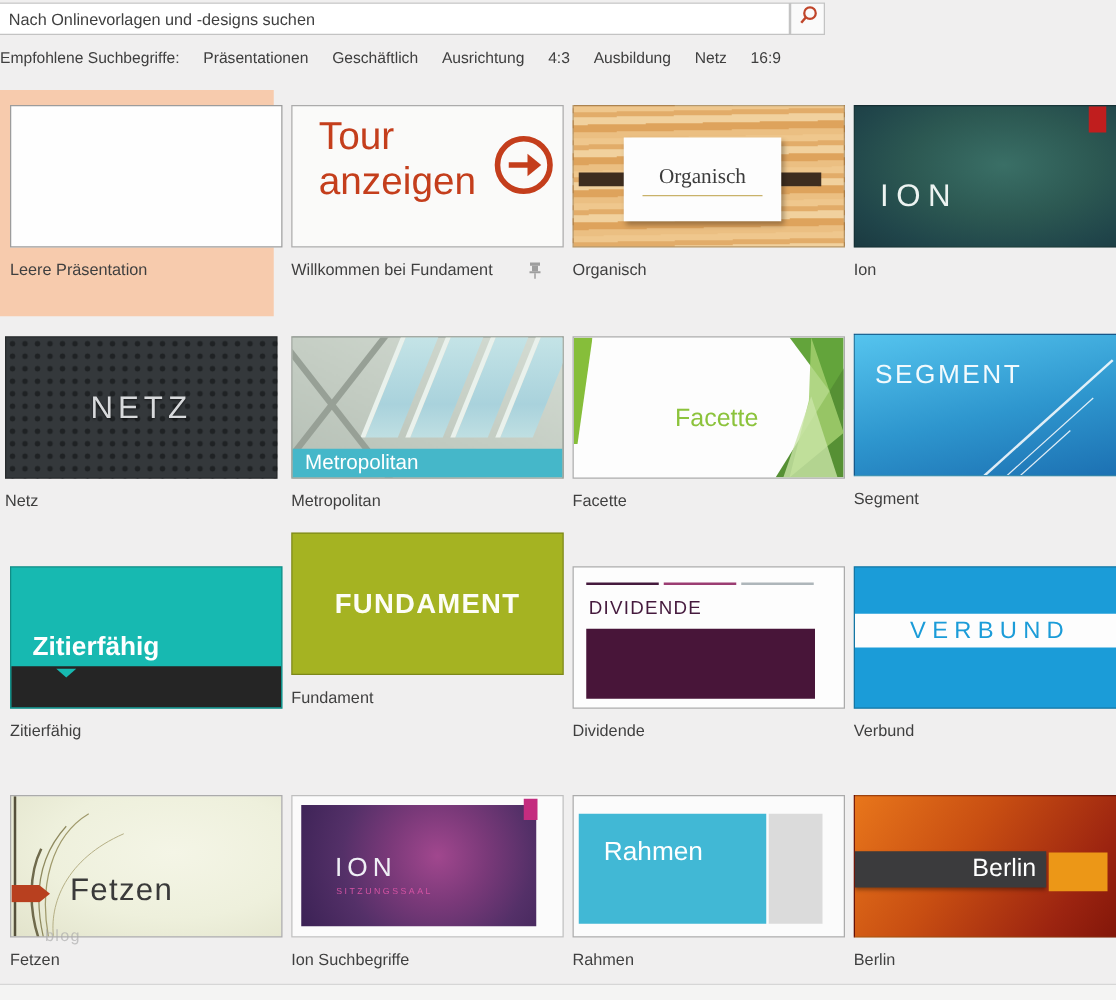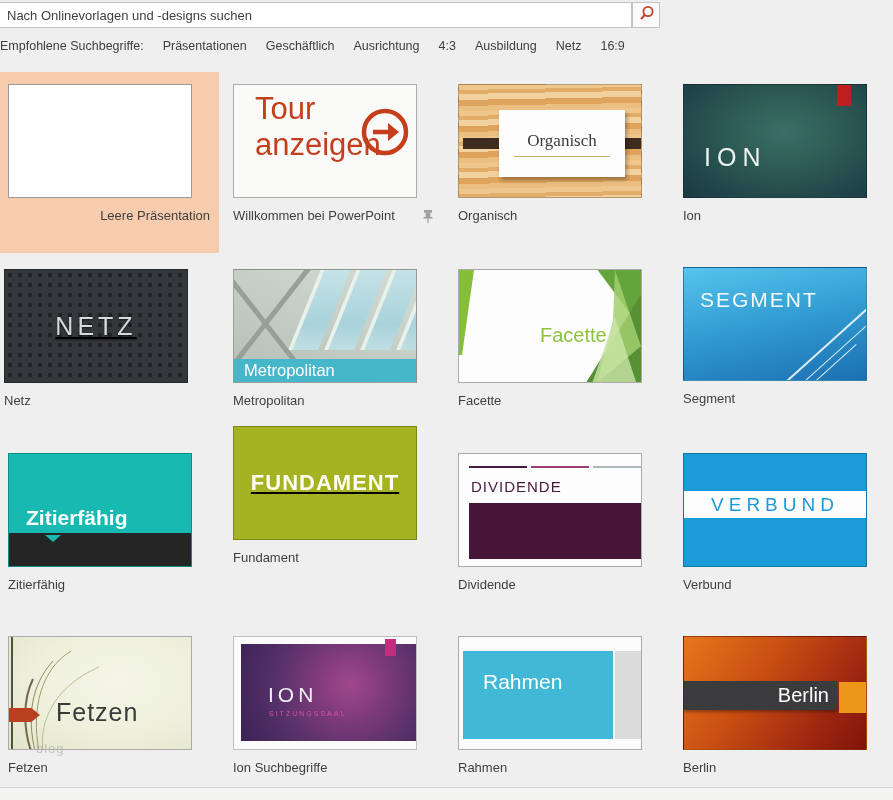--- a/index.html
+++ b/index.html
@@ -13,24 +13,24 @@
   #search-input::placeholder{color:#3F3F3F;opacity:1;}
   #search-btn{position:absolute;left:632px;top:2px;width:28px;height:26px;box-sizing:border-box;
     border:1px solid #C3C3C3;background:#FAFAFA;display:flex;align-items:center;justify-content:center;cursor:pointer;}
 
   
   #suggest-row{position:absolute;left:0;top:39px;display:flex;align-items:center;gap:19px;font-size:12.5px;color:#3E3E3E;white-space:nowrap;}
   #suggest-row .term{cursor:pointer;}
 
   
   .cell{position:absolute;width:202px;height:166px;cursor:pointer;}
-  .thumb{position:relative;width:184px;height:114px;box-sizing:border-box;border:1px solid rgba(0,0,0,0.24);overflow:hidden;text-decoration:underline;}
+  .thumb{position:relative;width:218px;height:114px;box-sizing:border-box;border:1px solid rgba(0,0,0,0.24);overflow:hidden;}
   .lbl{margin-top:10px;font-size:13px;color:#3F3F3F;}
   .cell.selected::before{content:"";position:absolute;left:-8px;top:-12px;width:219px;height:181px;background:#F7CBAD;z-index:0;}
-  .cell.selected .thumb,.cell.selected .lbl{position:relative;z-index:1;text-align:right;}
+  .cell.selected .thumb,.cell.selected .lbl{position:relative;z-index:1;}
 
   
   #pin{position:absolute;left:420px;top:208px;width:16px;height:16px;cursor:pointer;}
 
   
   #watermark{position:absolute;left:36px;top:741px;font-size:13px;color:#ABABAB;opacity:.65;letter-spacing:1px;}
 
   
   #bottom-line{position:absolute;left:0;top:787px;width:893px;height:1px;background:#D6D6D6;}
   #bottom-strip{position:absolute;left:0;top:788px;width:893px;height:12px;background:#F4F4F3;}
@@ -168,21 +168,21 @@
     <div class="thumb art-welcome">
       <div class="t">Tour anzeigen</div>
       <span class="circ">
         <svg width="52" height="52" viewBox="0 0 52 52">
           <circle cx="26" cy="26" r="21" fill="none" stroke="#C43E1C" stroke-width="4.5"></circle>
           <line x1="14" y1="26" x2="31" y2="26" stroke="#C43E1C" stroke-width="4.5"></line>
           <polygon points="29,17 40,26 29,35" fill="#C43E1C"></polygon>
         </svg>
       </span>
     </div>
-    <div class="lbl">Willkommen bei PowerPoint</div>
+    <div class="lbl">Willkommen bei Fundament</div>
   </div>
 
   <div class="cell" style="left:458px;top:84px">
     <div class="thumb art-organisch">
       <div class="bar l"></div>
       <div class="bar r"></div>
       <div class="card">
         <div class="ct">Organisch</div>
         <div class="ul"></div>
       </div>

